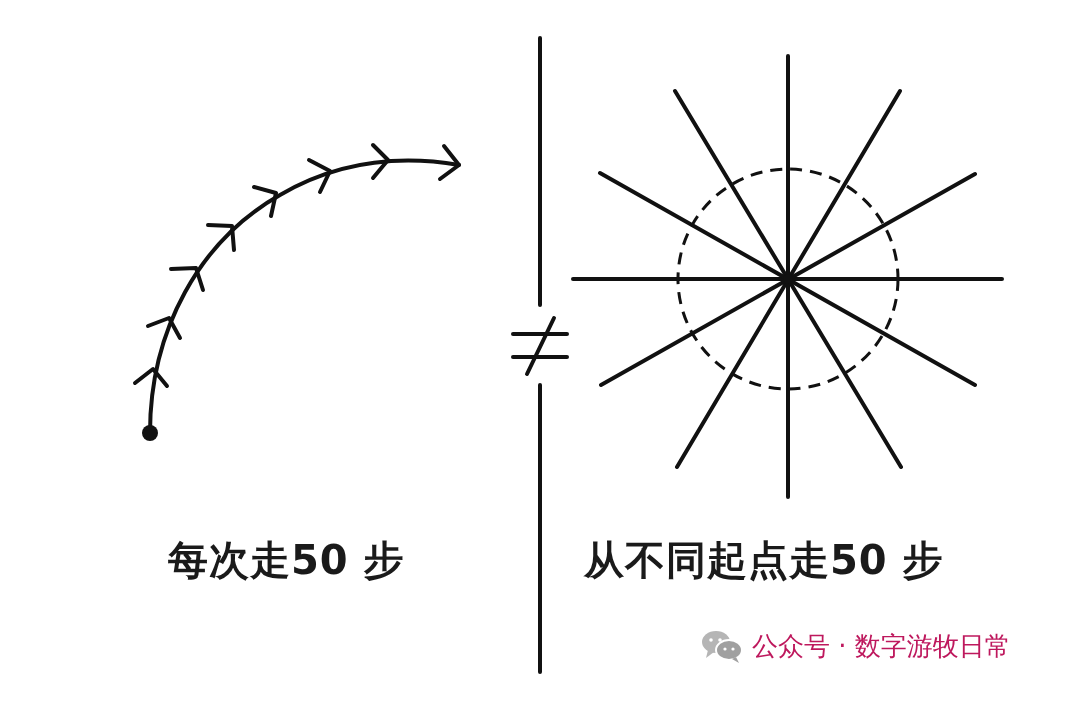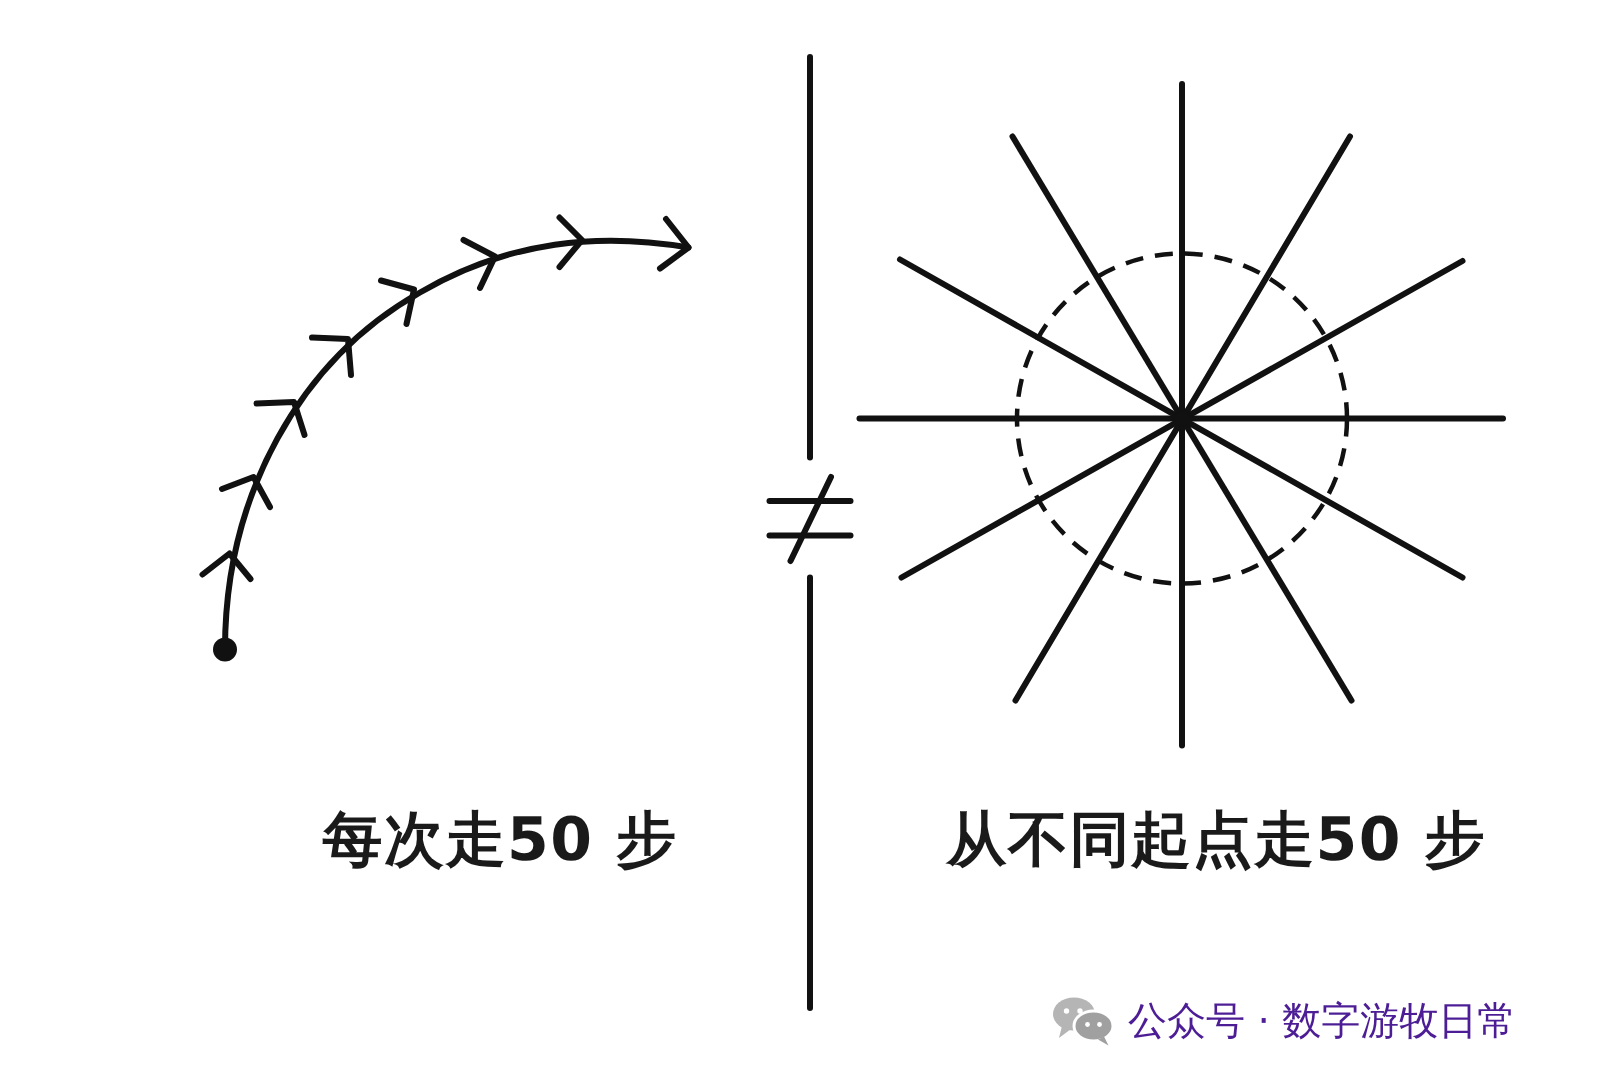--- a/index.html
+++ b/index.html
@@ -1,21 +1,21 @@
 <!DOCTYPE html>
 <html><head>
 <meta charset="utf-8">
 <style>
   html, body { margin: 0; padding: 0; background: #ffffff; }
   body { width: 1080px; height: 720px; position: relative; overflow: hidden; font-family: "DejaVu Sans", sans-serif; }
   svg.diagram { position: absolute; left: 0; top: 0; }
-  .caption { position: absolute; font-weight: bold; color: #1a1a1a; font-size: 40px; letter-spacing: 1px; white-space: nowrap; line-height: 1; margin-left: 47px; }
+  .caption { position: absolute; font-weight: bold; color: #1a1a1a; font-size: 40px; letter-spacing: 1px; white-space: nowrap; line-height: 1; }
   .caption-left { left: 168px; top: 540px; }
   .caption-right { left: 584px; top: 540px; }
-  .watermark { position: absolute; left: 700px; top: 662px; display: flex; align-items: center; gap: 8px; color: #4c1d95; font-size: 26px; white-space: nowrap; }
+  .watermark { position: absolute; left: 700px; top: 628px; display: flex; align-items: center; gap: 8px; color: #be185d; font-size: 26px; white-space: nowrap; }
   .wm-icon { width: 44px; height: 36px; position: relative; }
 </style>
 </head>
 <body>
 
 <svg class="diagram" width="1080" height="720" viewBox="0 0 1080 720">
 
   <g stroke="#111" stroke-width="4" fill="none" stroke-linecap="round" stroke-linejoin="round">
     <path d="M150,433 C150,330 200,240 280,195 C340,160 400,155 459,165"></path>
 

